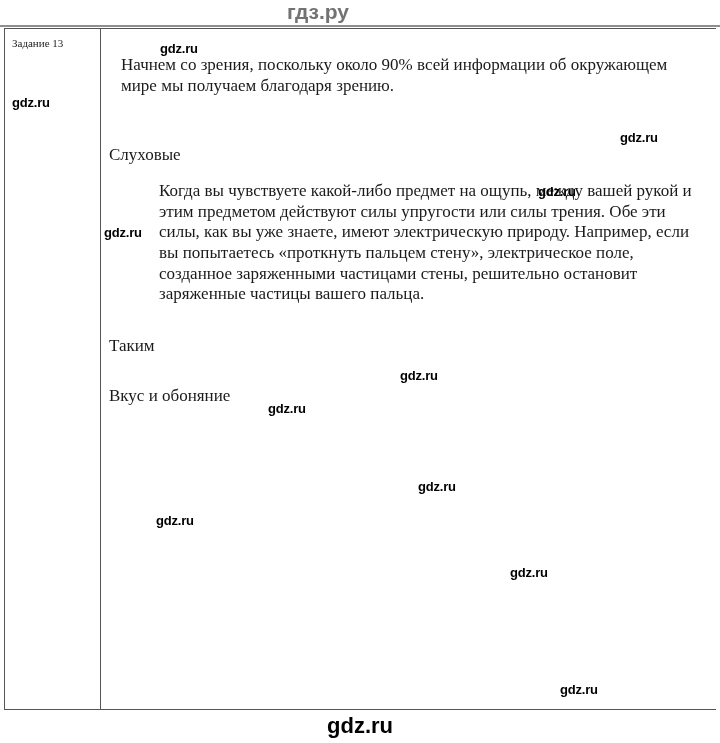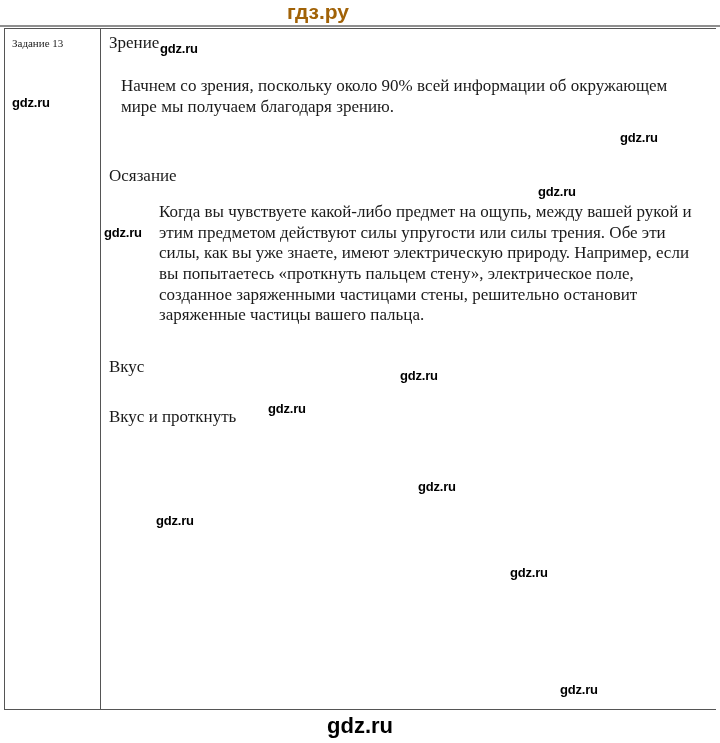--- a/index.html
+++ b/index.html
@@ -25,21 +25,21 @@
   }
   #site-logo {
     position: absolute;
     left: 0; top: 0;
     width: 636px;
     text-align: center;
     font-family: "Liberation Sans", "DejaVu Sans", sans-serif;
     font-weight: bold;
     font-size: 21px;
     letter-spacing: 0px;
-    color: #a16207;
+    color: #737373;
     line-height: 24px;
   }
   #header-rule {
     position: absolute;
     left: 0;
     top: 25px;
     width: 720px;
     height: 2px;
     background: #8f8f8f;
   }
@@ -143,39 +143,38 @@
 
 <div id="exercise-table">
 
   <div id="col-task">
     <div id="task-label">Задание 13</div>
   </div>
 
   <div id="col-answer">
     <div id="answer-body">
 
-      <p class="heading">Зрение</p>
       <div class="gap-md"></div>
       <p class="para">Начнем со зрения, поскольку около 90% всей информации об окружающем мире мы получаем благодаря зрению.</p>
       <div class="gap-lg"></div>
 
       <div class="gap-lg"></div>
 
-      <p class="heading">Осязание</p>
+      <p class="heading">Слуховые</p>
       <div class="gap-sm"></div>
       <p class="para indented">Когда вы чувствуете какой-либо предмет на ощупь, между вашей рукой и этим предметом действуют силы упругости или силы трения. Обе эти силы, как вы уже знаете, имеют электрическую природу. Например, если вы попытаетесь «проткнуть пальцем стену», электрическое поле, созданное заряженными частицами стены, решительно остановит заряженные частицы вашего пальца.</p>
 
       <div class="gap-lg"></div>
 
-      <p class="heading">Вкус</p>
+      <p class="heading">Таким</p>
       <div class="gap-md"></div>
 
       <div class="gap-lg"></div>
 
-      <p class="heading">Вкус и проткнуть</p>
+      <p class="heading">Вкус и обоняние</p>
       <div class="gap-sm"></div>
       <div class="gap-lg"></div>
 
     </div>
   </div>
 
 </div>
 
 <div id="watermark-layer">
     <div class="wm" style="left: 160px; top: 42px;">gdz.ru</div>

